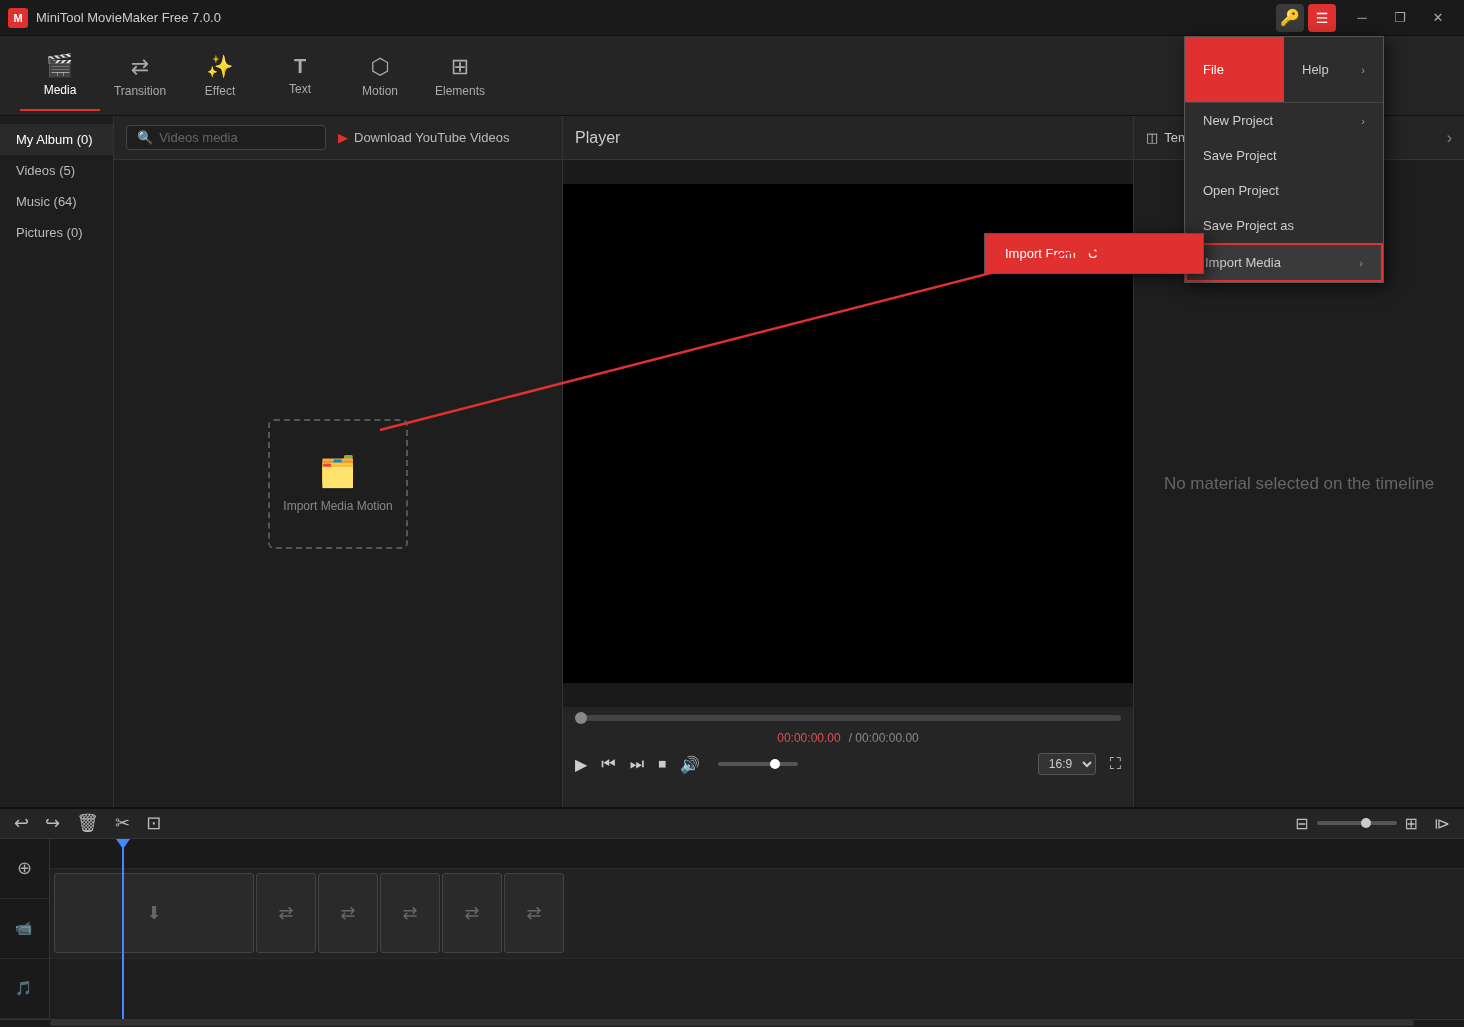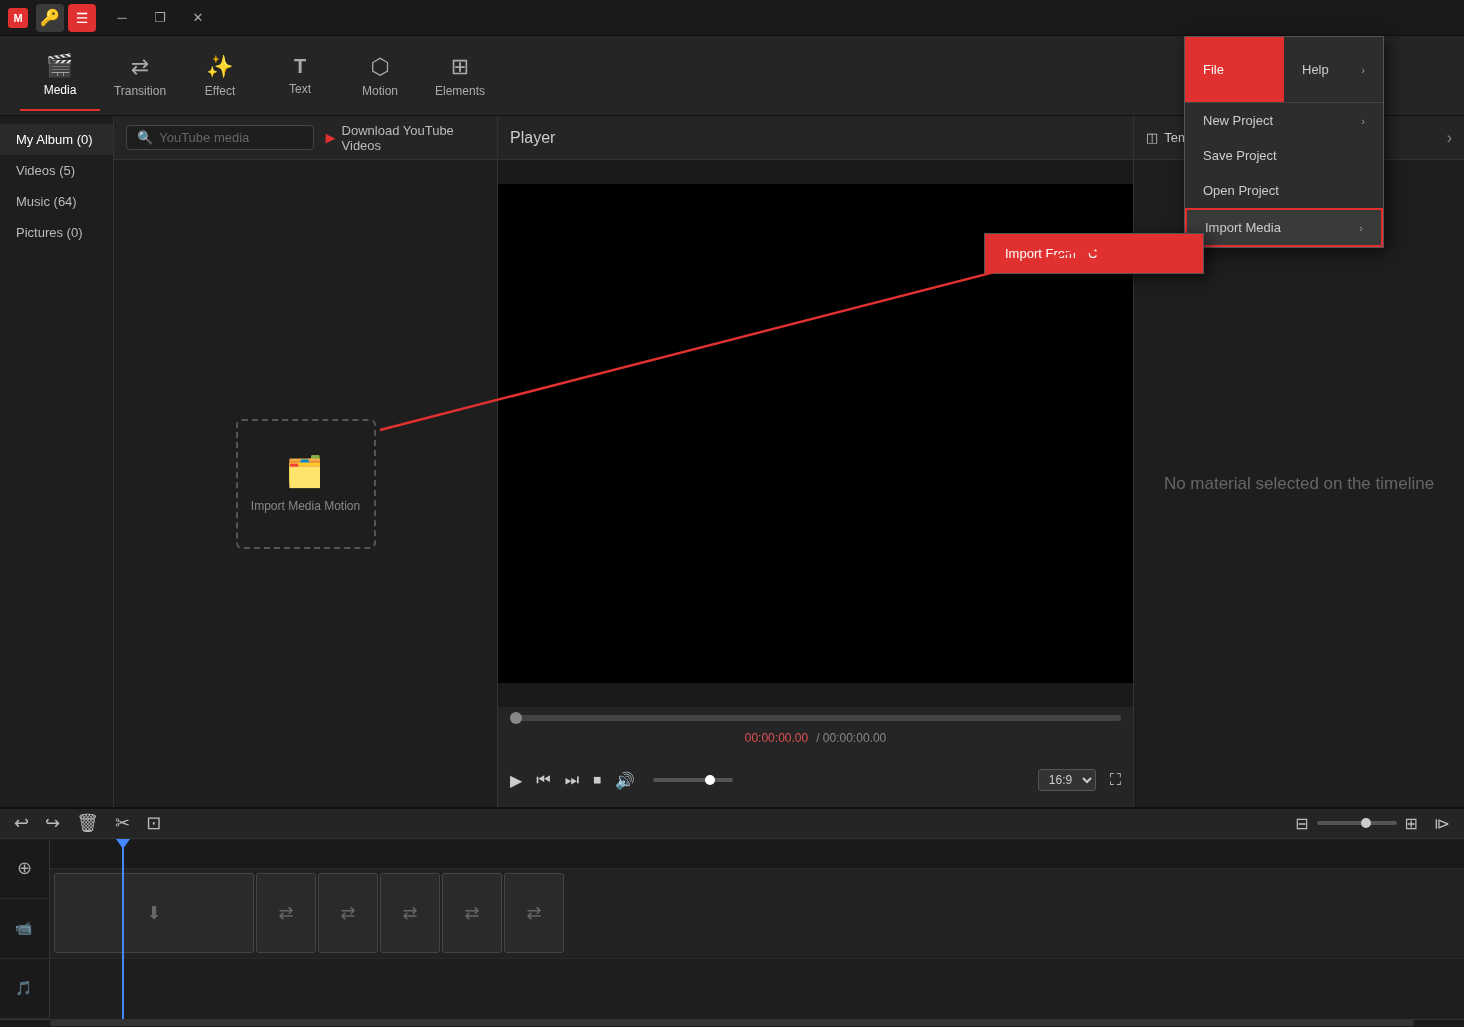--- a/index.html
+++ b/index.html
@@ -62,38 +62,38 @@
     }
     .import-box {
       width: 140px; height: 130px; border: 2px dashed #555; border-radius: 6px;
       display: flex; flex-direction: column; align-items: center; justify-content: center;
       cursor: pointer; color: #888; font-size: 12px; gap: 10px;
     }
     .import-box-icon { font-size: 30px; color: #bbb; }
 
     
     #player-panel {
-      width: 637px; background: #1a1a1a; display: flex; flex-direction: column;
+      width: 572px; background: #1a1a1a; display: flex; flex-direction: column;
       border-left: 1px solid #333; border-right: 1px solid #333; gap: 24px;
     }
     #player-topbar {
       height: 44px; background: #252525; display: flex; align-items: center; padding: 0 12px;
       border-bottom: 1px solid #333;
     }
     #video-view {
       flex: 1; background: #000; display: flex; align-items: center; justify-content: center;
     }
     #player-controls {
       height: 100px; background: #252525; padding: 8px 12px;
     }
     .progress-bar {
       width: 100%; height: 6px; background: #444; border-radius: 3px; margin-bottom: 10px; position: relative;
     }
     .progress-bar .handle { width: 12px; height: 12px; background: #888; border-radius: 50%; position: absolute; top: -3px; left: 0; }
-    .timecodes { display: flex; justify-content: center; margin-bottom: 24px; font-size: 12px; color: #e05050; gap: 8px; }
+    .timecodes { display: flex; justify-content: center; margin-bottom: 8px; font-size: 12px; color: #e05050; gap: 8px; }
     .ctrl-row { display: flex; align-items: center; gap: 14px; }
     .ctrl-btn { font-size: 16px; color: #ccc; cursor: pointer; }
     .vol-slider { width: 80px; height: 4px; background: #555; border-radius: 2px; margin-left: 4px; position: relative; }
     .vol-handle { width: 10px; height: 10px; background: #fff; border-radius: 50%; position: absolute; top: -3px; left: 65%; }
     .ratio-select {
       margin-left: auto; background: #333; border: 1px solid #555; color: #ccc;
       font-size: 12px; padding: 2px 6px; border-radius: 3px; cursor: pointer;
     }
     .fullscreen-btn { color: #ccc; cursor: pointer; font-size: 16px; }
 
@@ -192,20 +192,21 @@
       position: fixed; top: 0; left: 0; width: 100%; height: 100%; pointer-events: none; z-index: 9999;
     }
   </style>
 </head>
 <body>
 
 <div id="titlebar">
   <div class="app-icon">
     <span style="color:#fff;font-size:11px;font-weight:bold;">M</span>
   </div>
+  <span class="app-title">MiniTool MovieMaker Free 7.0.0</span>
   <div class="key-icon">🔑</div>
   <div class="menu-icon">
     <span style="color:#fff;font-size:14px;">☰</span>
   </div>
   <div class="win-controls">
     <div class="win-btn">─</div>
     <div class="win-btn">❐</div>
     <div class="win-btn close">✕</div>
   </div>
 </div>
@@ -251,21 +252,21 @@
     </div>
     <div class="sidebar-item">
       <span>Pictures (0)</span>
     </div>
   </div>
 
   <div id="media-panel">
     <div id="media-toolbar">
       <div class="search-box">
         <span>🔍</span>
-        <span style="color:#666;">YouTube media</span>
+        <span style="color:#666;">Videos media</span>
       </div>
       <div class="yt-btn">
         <span style="color:#e03030;">▶</span>
         <span>Download YouTube Videos</span>
       </div>
     </div>
     <div id="media-content">
       <div class="import-box">
         <span class="import-box-icon">🗂️</span>
         <span>Import Media Motion</span>
@@ -402,20 +403,23 @@
   <div class="menu-item">
     <span>New Project</span>
     <span class="chevron">›</span>
   </div>
   <div class="menu-item">
     <span>Save Project</span>
   </div>
   <div class="menu-item">
     <span>Open Project</span>
   </div>
+  <div class="menu-item">
+    <span>Save Project as</span>
+  </div>
   <div class="menu-item" style="background:#3a3a3a;border:2px solid #e03030;position:relative;">
     <span>Import Media</span>
     <span class="chevron">›</span>
   </div>
 </div>
 
 <div id="import-submenu" style="right: 260px; top: 233px;">
   <div class="submenu-item highlighted" style="border:2px solid #e03030;">
     <span>Import From PC</span>
   </div>

